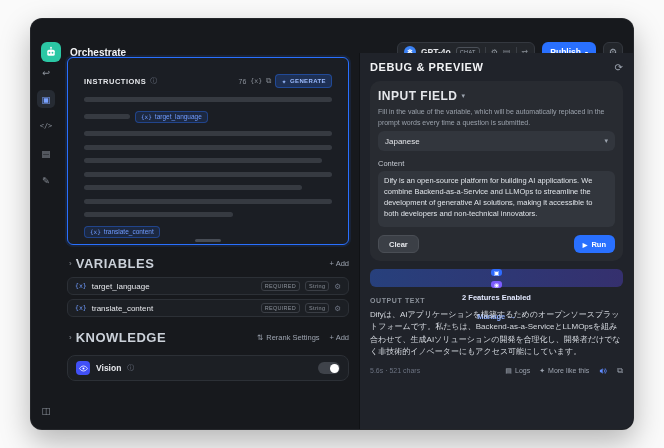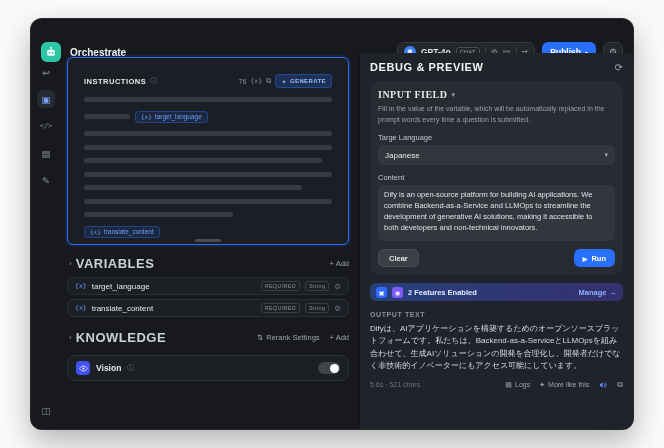--- a/index.html
+++ b/index.html
@@ -73,35 +73,35 @@
 
   
   .right-col { position:absolute; left:328px; right:0; top:34px; bottom:0; background:#20232a; border-left:1px solid #101215; padding:8px 10px; }
   .dbg-hd { display:flex; align-items:center; }
   .dbg-title { font-size:11px; font-weight:700; letter-spacing:.6px; color:#f3f4f6; }
   .dbg-hd .sp { flex:1; }
   .refresh-ico { font-size:10px; color:#9ca3af; }
 
   .input-card { margin-top:8px; background:#282b31; border-radius:10px; padding:8px; }
   .if-hd { display:flex; align-items:center; gap:4px; }
-  .if-title { font-size:10px; font-weight:700; letter-spacing:.5px; color:#e5e7eb;font-family:Liberation Serif, serif; }
+  .if-title { font-size:12px; font-weight:700; letter-spacing:.5px; color:#e5e7eb; }
   .if-chev { font-size:7px; color:#9ca3af; }
   .if-desc { margin-top:4px; font-size:7px; line-height:1.5; color:#9aa1ab; }
   .fld-label { margin-top:8px; font-size:7.5px; color:#c3c8d0; }
   .select { margin-top:3px; height:20px; background:#32363d; border-radius:6px; display:flex; align-items:center; padding:0 7px; }
   .select-val { font-size:8px; color:#e5e7eb; flex:1; }
   .select .chev { font-size:7px; color:#9ca3af; }
   .textarea { margin-top:3px; height:56px; background:#32363d; border-radius:6px; padding:5px 6px; font-size:7.5px; line-height:1.45; color:#dfe3e8; overflow:hidden; }
   .btn-row { margin-top:8px; display:flex; align-items:center; }
   .clear-btn { height:18px; padding:0 10px; background:#3b3f46; border:1px solid #4a4e55; border-radius:6px; color:#e5e7eb; font-size:7.5px; font-weight:700; font-family:inherit; }
   .btn-row .sp { flex:1; }
   .run-btn { height:18px; padding:0 9px; background:#2970ff; border:none; border-radius:6px; color:#fff; font-size:7.5px; font-weight:700; display:flex; align-items:center; gap:4px; font-family:Liberation Sans, sans-serif; }
   .run-btn .play { font-size:6px; }
 
-  .features-bar { margin-top:8px; height:18px; border-radius:6px; background:linear-gradient(90deg,#27407c,#35306e); display:flex; align-items:center; gap:5px; padding:0 6px; }
+  .features-bar { margin-top:8px; height:18px; border-radius:6px; background:linear-gradient(90deg,#27407c,#35306e); display:flex; align-items:center; gap:5px; padding:0 6px;flex-direction:column; }
   .feat-ico { width:11px; height:11px; border-radius:3px; display:flex; align-items:center; justify-content:center; color:#fff; font-size:6px; }
   .feat-ico.b1 { background:#2e6bff; }
   .feat-ico.b2 { background:#7c5cff; }
   .feat-text { font-size:7.5px; font-weight:700; color:#e3e9ff; }
   .features-bar .sp { flex:1; }
   .manage-btn { background:none; border:none; font-family:inherit; font-size:7.5px; font-weight:700; color:#8fb0ff; display:flex; align-items:center; gap:3px; }
 
   .out-title { margin-top:10px; font-size:7px; font-weight:700; letter-spacing:.6px; color:#8b919a; }
   .out-text { margin-top:5px; font-size:8px; line-height:1.55; color:#d5d9df; }
   .out-meta { margin-top:7px; display:flex; align-items:center; }
@@ -276,21 +276,20 @@
         <span class="refresh-ico">⟳</span>
       </div>
 
       <div class="input-card">
         <div class="if-hd">
           <span class="if-title">INPUT FIELD</span>
           <span class="if-chev">▾</span>
         </div>
         <div class="if-desc">Fill in the value of the variable, which will be automatically replaced in the prompt words every time a question is submitted.</div>
 
-        <div class="fld-label">Targe Language</div>
         <div class="select">
           <span class="select-val">Japanese</span>
           <span class="chev">▾</span>
         </div>
 
         <div class="fld-label">Content</div>
         <div class="textarea">Dify is an open-source platform for building AI applications. We combine Backend-as-a-Service and LLMOps to streamline the development of generative AI solutions, making it accessible to both developers and non-technical innovators.</div>
 
         <div class="btn-row">
           <button class="clear-btn">Clear</button>

